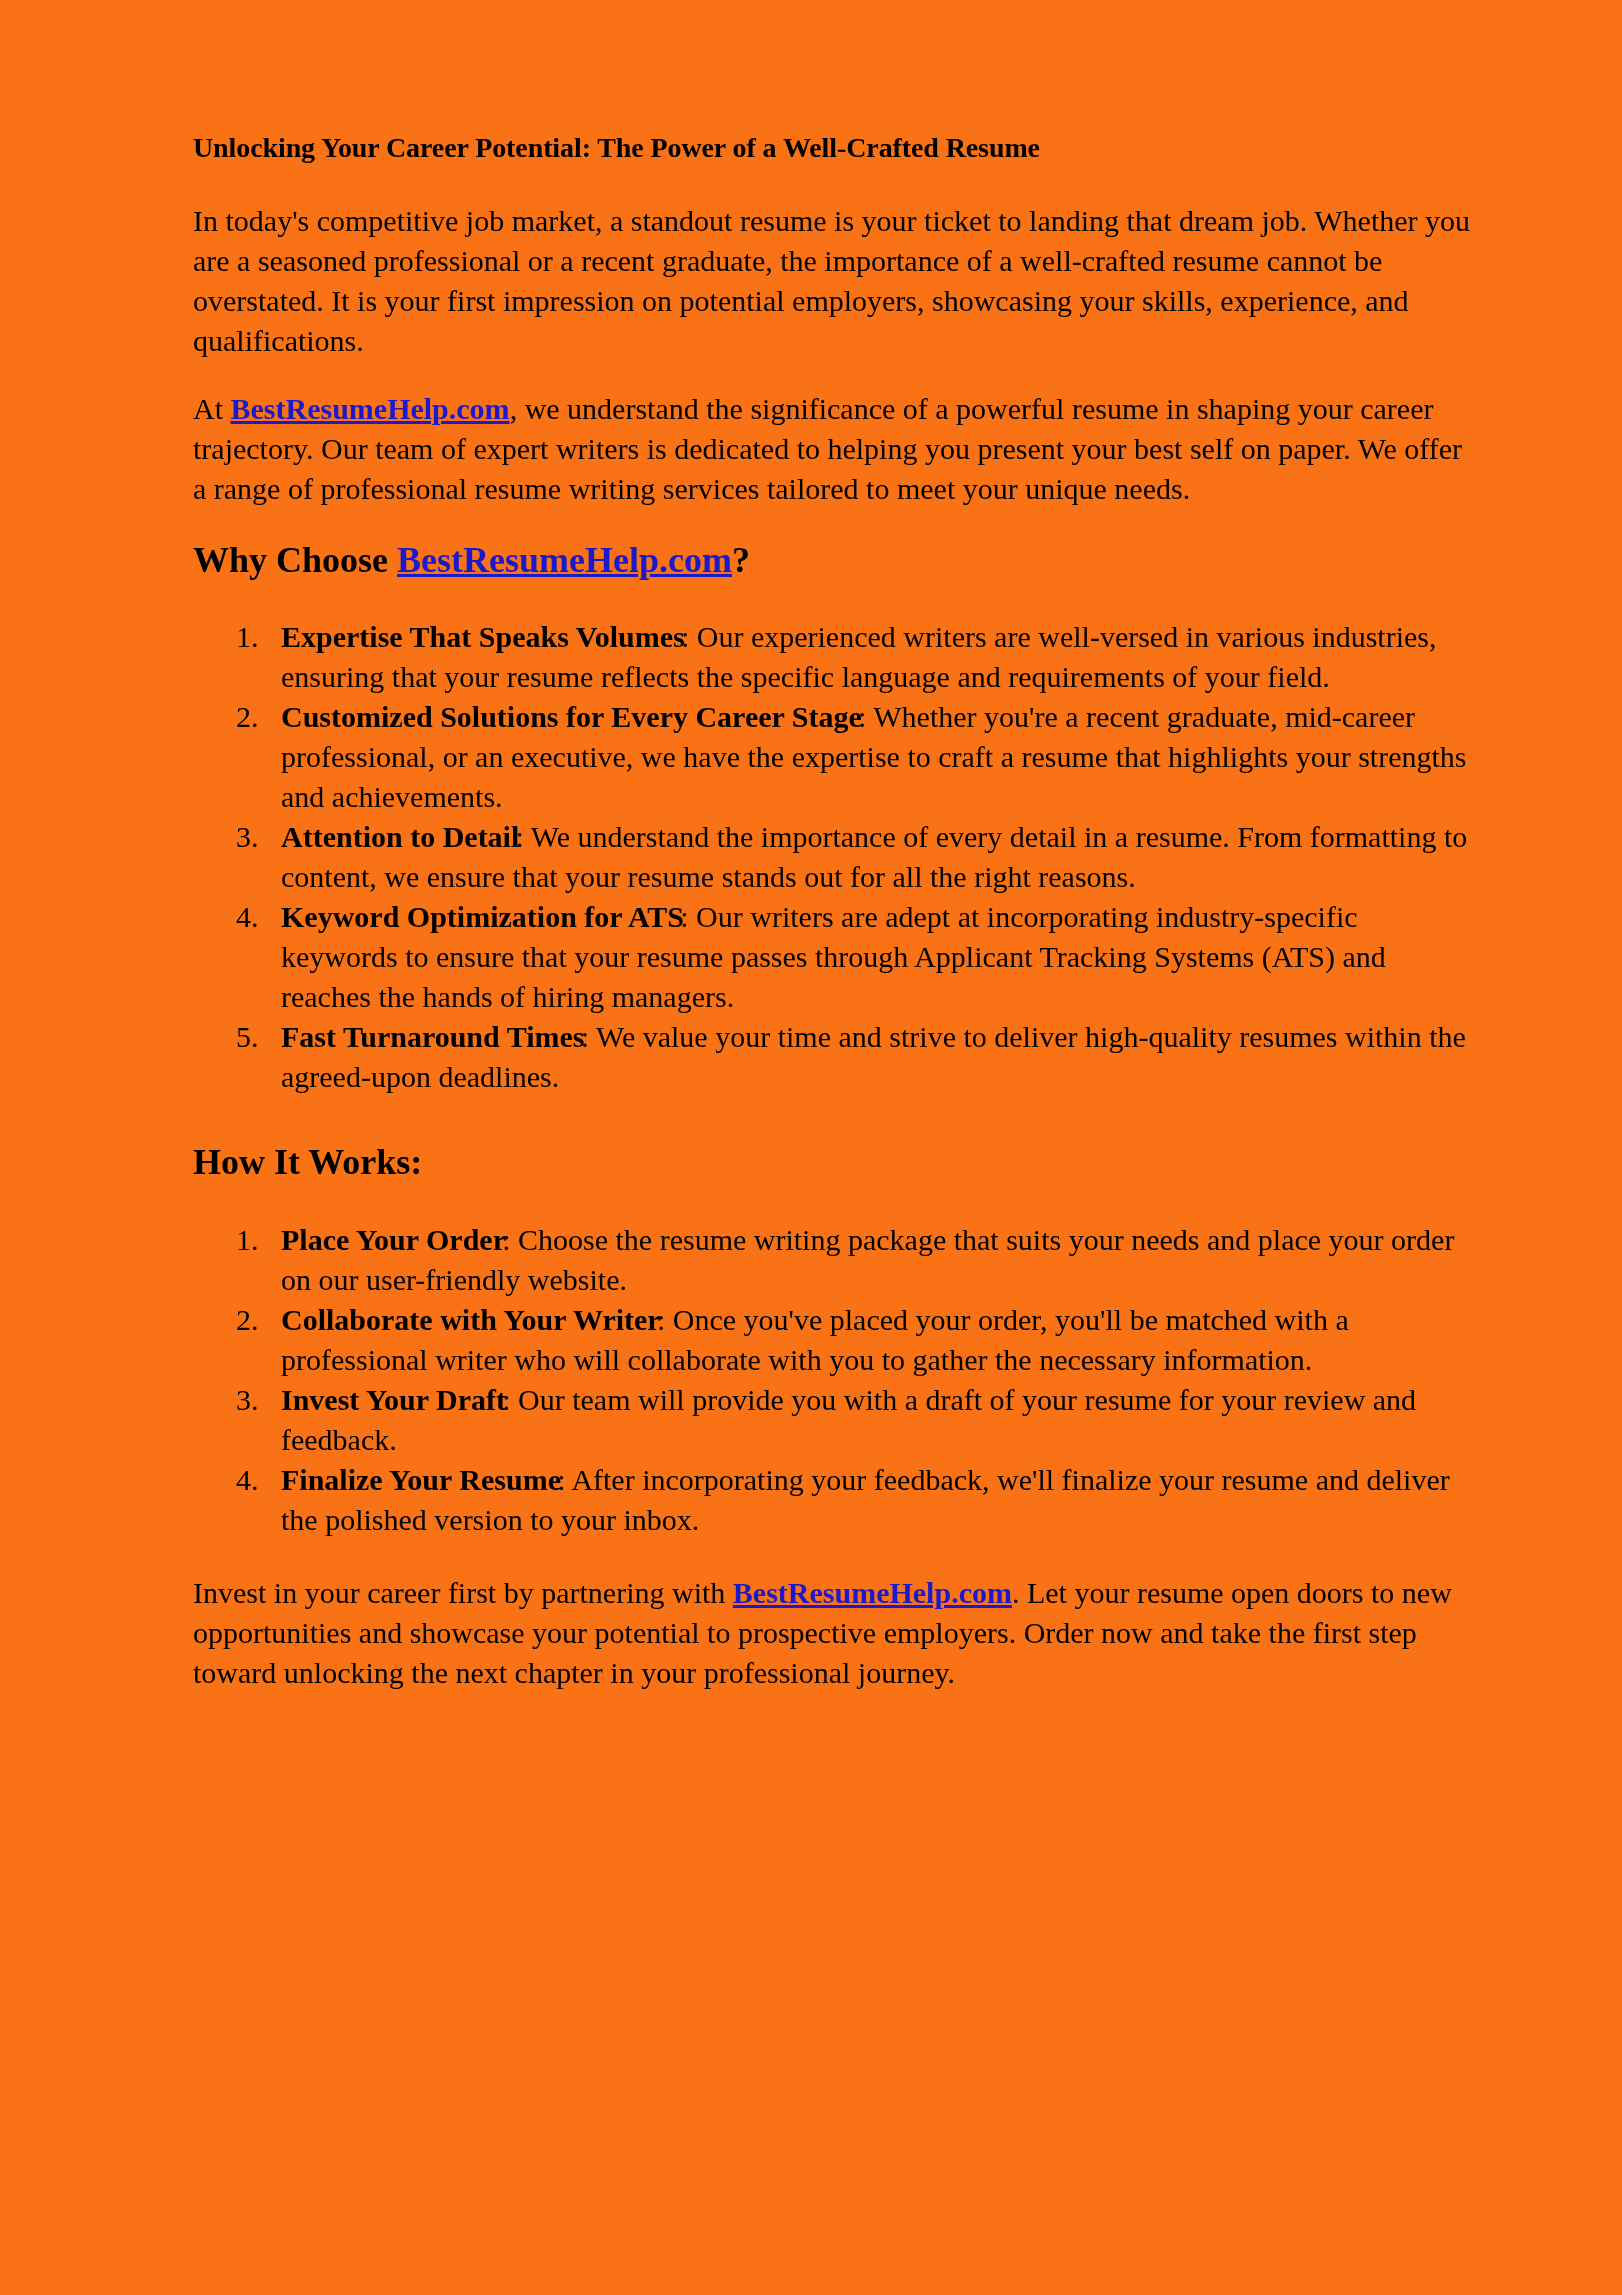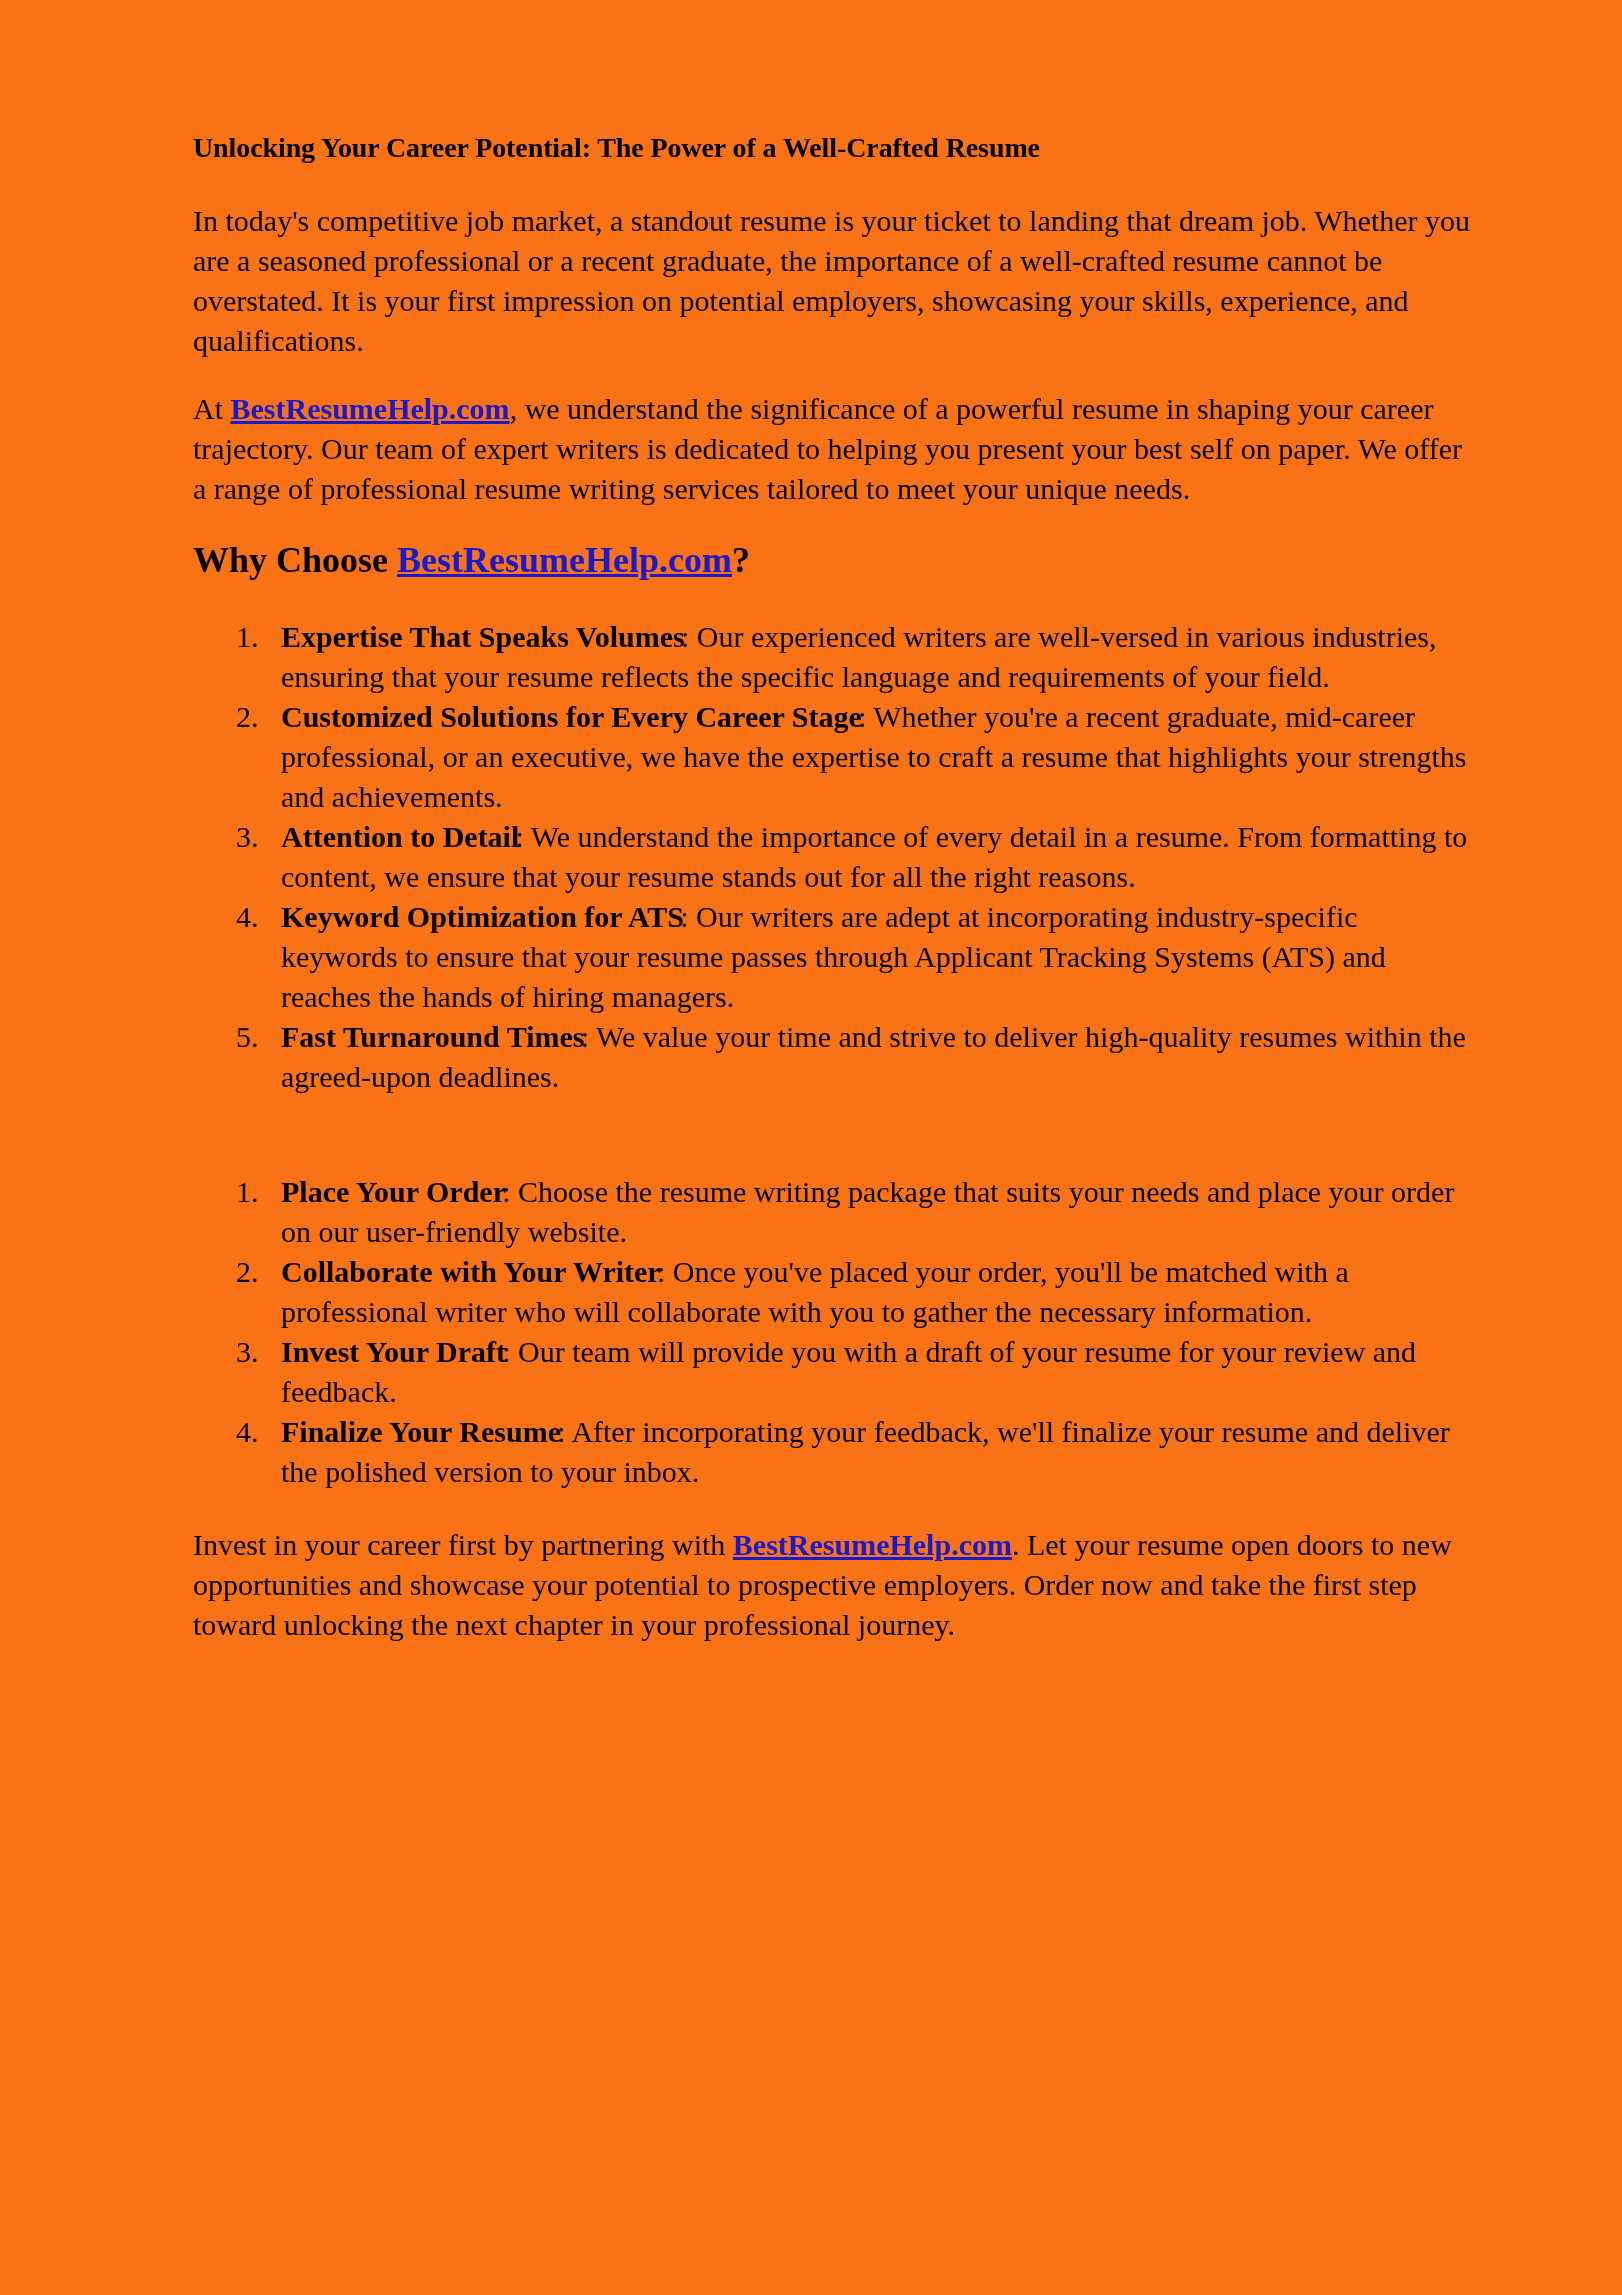--- a/index.html
+++ b/index.html
@@ -118,20 +118,21 @@
     <ol class="numlist" id="why-choose-list">
         <li><span class="lead">Expertise That Speaks Volumes</span><span class="tight-colon">:</span><span> Our experienced writers are well-versed in various industries, ensuring that your resume reflects the specific language and requirements of your field.</span></li>
         <li><span class="lead">Customized Solutions for Every Career Stage</span><span class="tight-colon">:</span><span> Whether you're a recent graduate, mid-career professional, or an executive, we have the expertise to craft a resume that highlights your strengths and achievements.</span></li>
         <li><span class="lead">Attention to Detail</span><span class="tight-colon">:</span><span> We understand the importance of every detail in a resume. From formatting to content, we ensure that your resume stands out for all the right reasons.</span></li>
         <li><span class="lead">Keyword Optimization for ATS</span><span class="tight-colon">:</span><span> Our writers are adept at incorporating industry-specific keywords to ensure that your resume passes through Applicant Tracking Systems (ATS) and reaches the hands of hiring managers.</span></li>
         <li><span class="lead">Fast Turnaround Times</span><span class="tight-colon">:</span><span> We value your time and strive to deliver high-quality resumes within the agreed-upon deadlines.</span></li>
       </ol>
 
     <div class="spacer-lg"></div>
 
+    <h2 class="section-heading">How It Works:</h2>
 
     <div class="spacer-sm"></div>
 
     <ol class="numlist" id="how-it-works-list">
         <li><span class="lead">Place Your Order</span><span class="tight-colon">:</span><span> Choose the resume writing package that suits your needs and place your order on our user-friendly website.</span></li>
         <li><span class="lead">Collaborate with Your Writer</span><span class="tight-colon">:</span><span> Once you've placed your order, you'll be matched with a professional writer who will collaborate with you to gather the necessary information.</span></li>
         <li><span class="lead">Invest Your Draft</span><span class="tight-colon">:</span><span> Our team will provide you with a draft of your resume for your review and feedback.</span></li>
         <li><span class="lead">Finalize Your Resume</span><span class="tight-colon">:</span><span> After incorporating your feedback, we'll finalize your resume and deliver the polished version to your inbox.</span></li>
       </ol>
 

